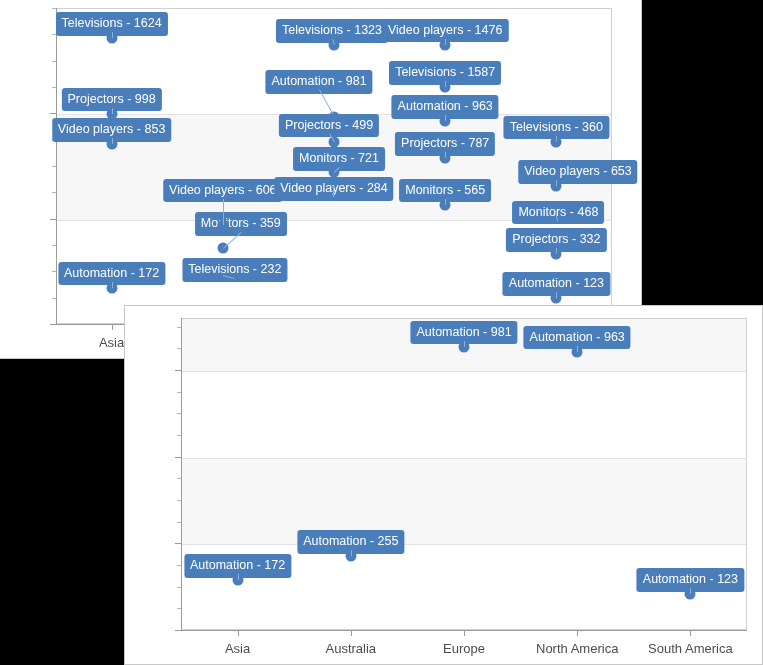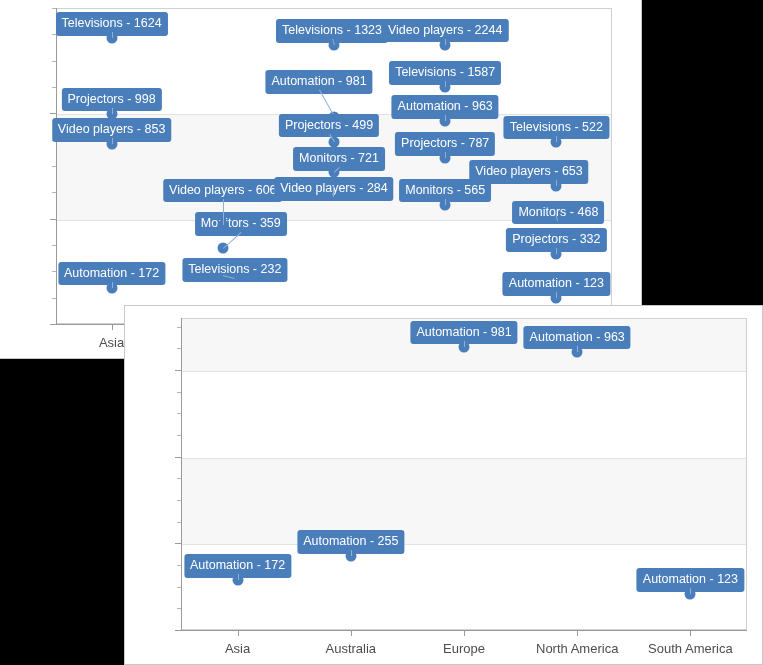--- a/index.html
+++ b/index.html
@@ -100,39 +100,39 @@
       <div class="marker" style="left: 334px; top: 141.773px;"></div>
       <div class="dlabel" style="left: 329px; top: 114.773px;">Projectors - 499</div>
       <div class="leader" style="left: 334px; top: 141.773px; width: 9.43398px; transform: rotate(-2.1294rad);"></div>
       <div class="marker" style="left: 334px; top: 172.109px;"></div>
       <div class="dlabel" style="left: 339px; top: 148.109px;">Monitors - 721</div>
       <div class="leader" style="left: 334px; top: 172.109px; width: 7.07107px; transform: rotate(-0.785398rad);"></div>
       <div class="marker" style="left: 334px; top: 186.013px;"></div>
       <div class="dlabel" style="left: 334px; top: 178.013px;">Video players - 284</div>
       <div class="leader" style="left: 334px; top: 186.013px; width: 11px; transform: rotate(1.5708rad);"></div>
       <div class="marker" style="left: 445.2px; top: 44.8667px;"></div>
-      <div class="dlabel" style="left: 445.2px; top: 19.8667px;">Video players - 2244</div>
+      <div class="dlabel" style="left: 445.2px; top: 19.8667px;">Video players - 1476</div>
       <div class="leader" style="left: 445.2px; top: 44.8667px; width: 6px; transform: rotate(-1.5708rad);"></div>
       <div class="marker" style="left: 445.2px; top: 87px;"></div>
       <div class="dlabel" style="left: 445.2px; top: 62px;">Televisions - 1587</div>
       <div class="leader" style="left: 445.2px; top: 87px; width: 6px; transform: rotate(-1.5708rad);"></div>
       <div class="marker" style="left: 445.2px; top: 121.128px;"></div>
       <div class="dlabel" style="left: 445.2px; top: 96.128px;">Automation - 963</div>
       <div class="leader" style="left: 445.2px; top: 121.128px; width: 6px; transform: rotate(-1.5708rad);"></div>
       <div class="marker" style="left: 445.2px; top: 158.205px;"></div>
       <div class="dlabel" style="left: 445.2px; top: 133.205px;">Projectors - 787</div>
       <div class="leader" style="left: 445.2px; top: 158.205px; width: 6px; transform: rotate(-1.5708rad);"></div>
       <div class="marker" style="left: 445.2px; top: 204.973px;"></div>
       <div class="dlabel" style="left: 445.2px; top: 179.973px;">Monitors - 565</div>
       <div class="leader" style="left: 445.2px; top: 204.973px; width: 6px; transform: rotate(-1.5708rad);"></div>
       <div class="marker" style="left: 556.4px; top: 141.773px;"></div>
-      <div class="dlabel" style="left: 556.4px; top: 116.773px;">Televisions - 522</div>
+      <div class="dlabel" style="left: 556.4px; top: 116.773px;">Televisions - 360</div>
       <div class="leader" style="left: 556.4px; top: 141.773px; width: 6px; transform: rotate(-1.5708rad);"></div>
       <div class="marker" style="left: 556.4px; top: 186.435px;"></div>
-      <div class="dlabel" style="left: 529px; top: 161.435px;">Video players - 653</div>
+      <div class="dlabel" style="left: 578px; top: 161.435px;">Video players - 653</div>
       <div class="leader" style="left: 556.4px; top: 186.435px; width: 6px; transform: rotate(-1.5708rad);"></div>
       <div class="marker" style="left: 556.4px; top: 211.925px;"></div>
       <div class="dlabel" style="left: 558.4px; top: 201.925px;">Monitors - 468</div>
       <div class="leader" style="left: 556.4px; top: 211.925px; width: 9.21954px; transform: rotate(1.35213rad);"></div>
       <div class="marker" style="left: 556.4px; top: 254.059px;"></div>
       <div class="dlabel" style="left: 556.4px; top: 229.059px;">Projectors - 332</div>
       <div class="leader" style="left: 556.4px; top: 254.059px; width: 6px; transform: rotate(-1.5708rad);"></div>
       <div class="marker" style="left: 556.4px; top: 298.088px;"></div>
       <div class="dlabel" style="left: 556.4px; top: 273.088px;">Automation - 123</div>
       <div class="leader" style="left: 556.4px; top: 298.088px; width: 6px; transform: rotate(-1.5708rad);"></div>

